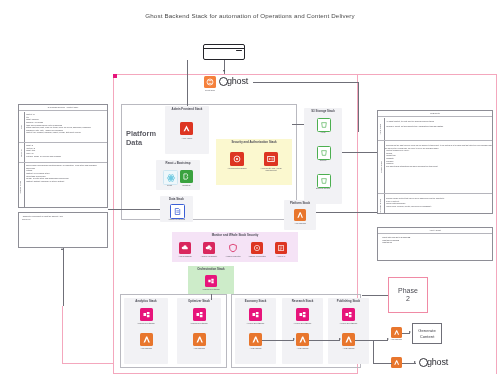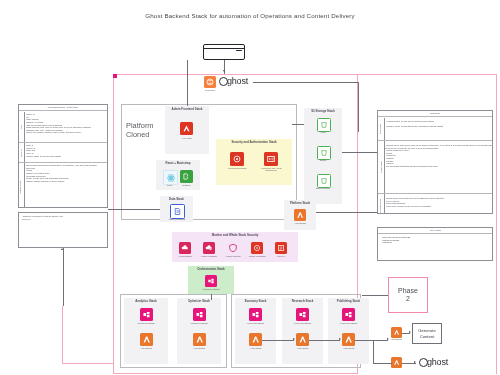--- a/index.html
+++ b/index.html
@@ -160,23 +160,23 @@
   </div>
   <div class="abs icap" style="left:210px;top:89px;">Ghost CMS</div>
 
   <div class="abs ghost-ring" style="left:219px;top:77px;"></div>
   <div class="abs ghost-word" style="left:227px;top:76px;">ghost</div>
 
   <div class="abs ln ln-h ln-dark" style="left:253px;top:82px;width:105px;"></div>
   <div class="abs ln ln-v ln-dark" style="left:357.5px;top:82px;height:50px;"></div>
 
   <div class="abs outline" style="left:121px;top:104px;width:176px;height:116px;"></div>
-  <div class="abs platform-layer-label" style="left:126px;top:122px;width:48px;">
+  <div class="abs platform-layer-label" style="left:126px;top:130px;width:48px;font-weight:bold;">
     <div>Platform</div>
-    <div>Cloned</div>
+    <div>Data</div>
   </div>
 
   <div class="abs grp" style="left:165px;top:106px;width:44px;height:48px;">
     <div class="grp-label">Admin Frontend Stack</div>
     <div class="icon ic-sec" style="left:15px;top:16px;width:13px;height:13px;">
       <svg width="9" height="9" viewBox="0 0 24 24" aria-hidden="true">
         <path d="M12 4 L20 19 H16 L12 11 L8 19 H4 Z" fill="#fff"></path>
       </svg>
     </div>
     <div class="icap" style="top:31px;">AWS Amplify</div>

